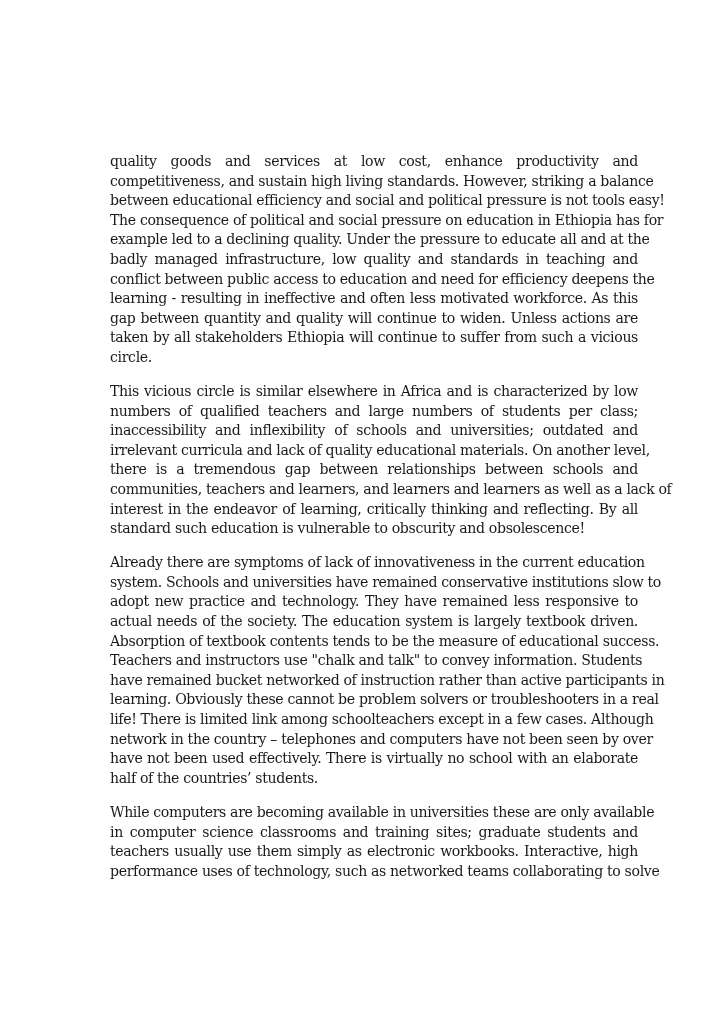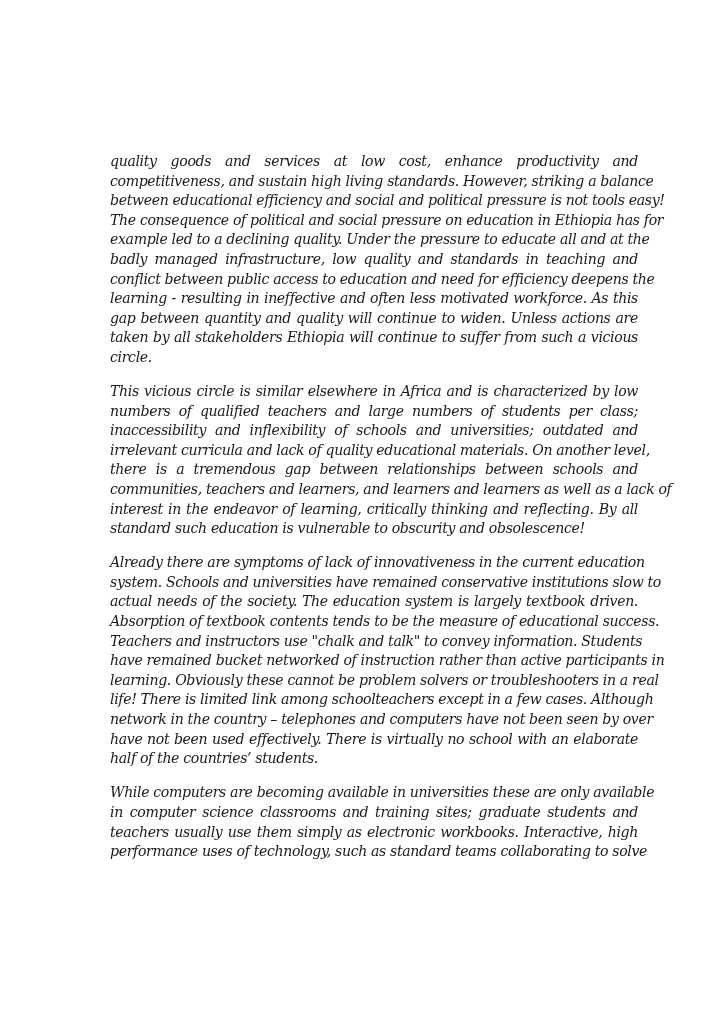--- a/index.html
+++ b/index.html
@@ -3,21 +3,21 @@
   <meta charset="utf-8">
   <style>
     html, body { margin: 0; padding: 0; background: #ffffff; }
     body { width: 728px; height: 1030px; position: relative; overflow: hidden; }
     .page {
       position: absolute; left: 110px; top: 152px; width: 528px;
       font-family: "DejaVu Serif", "Liberation Serif", serif;
       font-size: 14.1px; line-height: 19.6px; color: #1a1a1a;
       letter-spacing: -0.35px;
     }
-    .para { margin: 0 0 14.5px 0; text-align: justify; font-style: italic; }
+    .para { margin: 0 0 14.5px 0; text-align: justify; }
     .line { display: block; text-align: justify; text-align-last: justify; white-space: nowrap; height: 19.6px; }
     .line.last { text-align-last: left; }
   </style>
 </head>
 <body>
 
 <div class="page" id="page">
     <p class="para">
       <span class="line">quality goods and services at low cost, enhance productivity and</span>
       <span class="line">competitiveness, and sustain high living standards. However, striking a balance</span>
@@ -37,29 +37,30 @@
       <span class="line">inaccessibility and inflexibility of schools and universities; outdated and</span>
       <span class="line">irrelevant curricula and lack of quality educational materials. On another level,</span>
       <span class="line">there is a tremendous gap between relationships between schools and</span>
       <span class="line">communities, teachers and learners, and learners and learners as well as a lack of</span>
       <span class="line">interest in the endeavor of learning, critically thinking and reflecting. By all</span>
       <span class="line last">standard such education is vulnerable to obscurity and obsolescence!</span>
     </p>
     <p class="para">
       <span class="line">Already there are symptoms of lack of innovativeness in the current education</span>
       <span class="line">system. Schools and universities have remained conservative institutions slow to</span>
+      <span class="line">adopt new practice and technology. They have remained less responsive to</span>
       <span class="line">actual needs of the society. The education system is largely textbook driven.</span>
       <span class="line">Absorption of textbook contents tends to be the measure of educational success.</span>
       <span class="line">Teachers and instructors use "chalk and talk" to convey information. Students</span>
       <span class="line">have remained bucket networked of instruction rather than active participants in</span>
       <span class="line">learning. Obviously these cannot be problem solvers or troubleshooters in a real</span>
       <span class="line">life! There is limited link among schoolteachers except in a few cases. Although</span>
       <span class="line">network in the country – telephones and computers have not been seen by over</span>
       <span class="line">have not been used effectively. There is virtually no school with an elaborate</span>
       <span class="line last">half of the countries’ students.</span>
     </p>
     <p class="para">
       <span class="line">While computers are becoming available in universities these are only available</span>
       <span class="line">in computer science classrooms and training sites; graduate students and</span>
       <span class="line">teachers usually use them simply as electronic workbooks. Interactive, high</span>
-      <span class="line">performance uses of technology, such as standard teams collaborating to solve</span>
+      <span class="line">performance uses of technology, such as networked teams collaborating to solve</span>
     </p>
   </div>
 
 </body></html>

